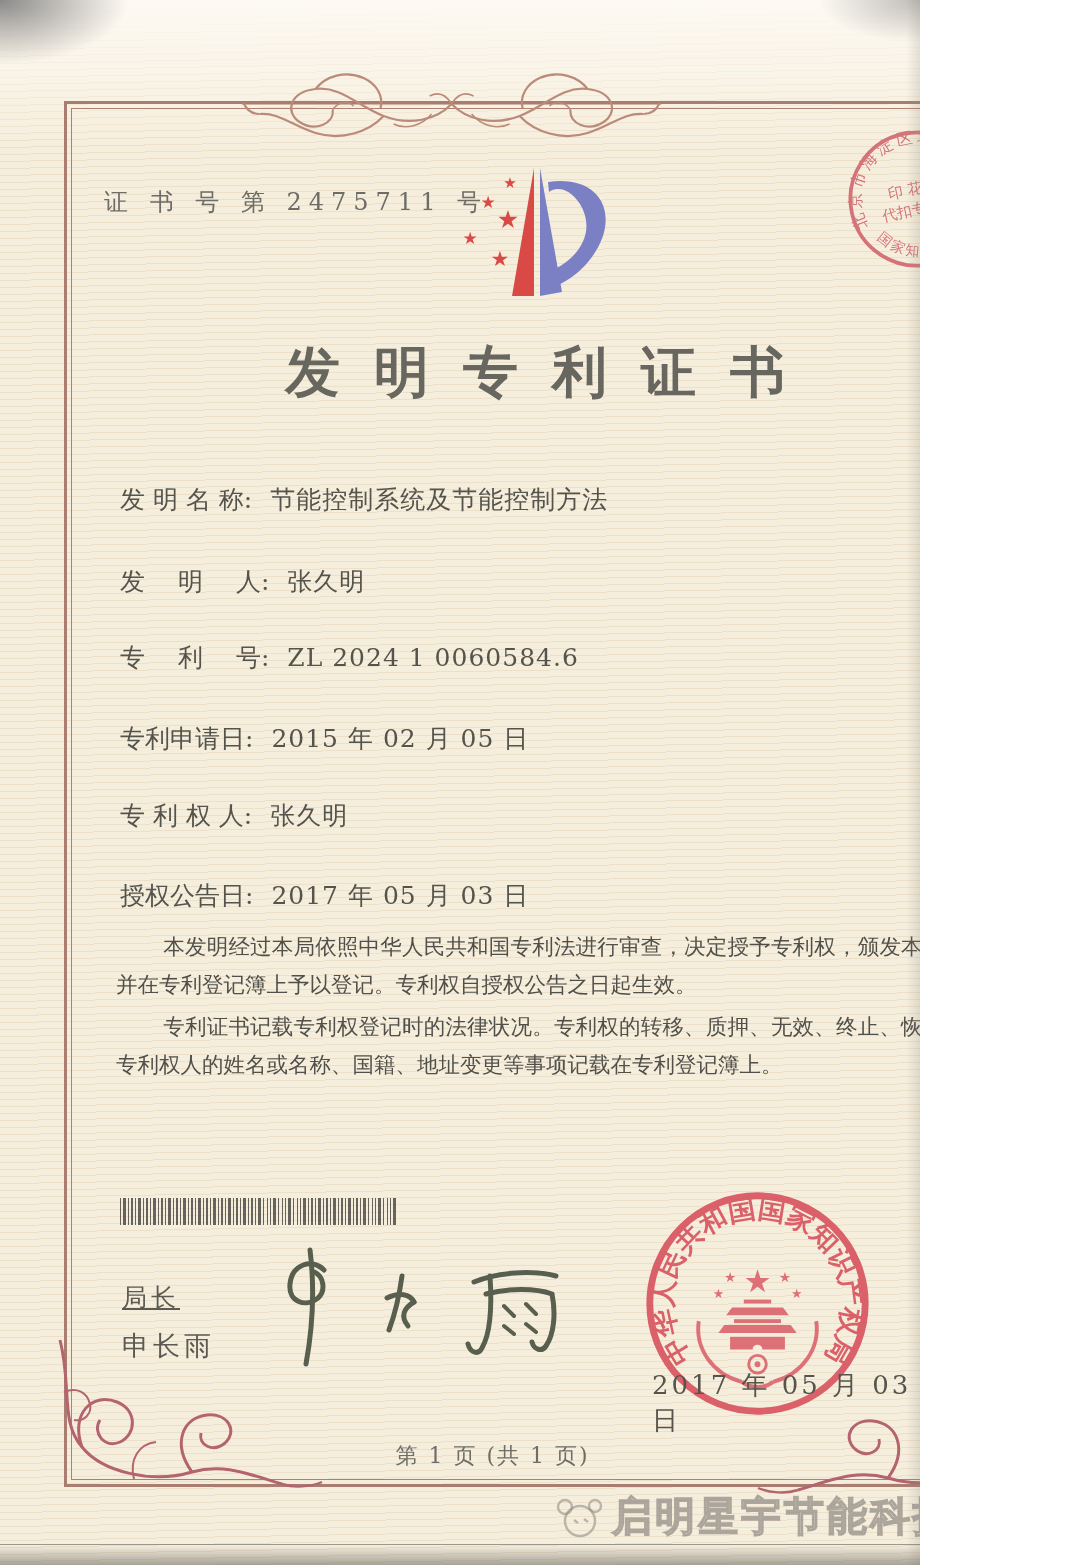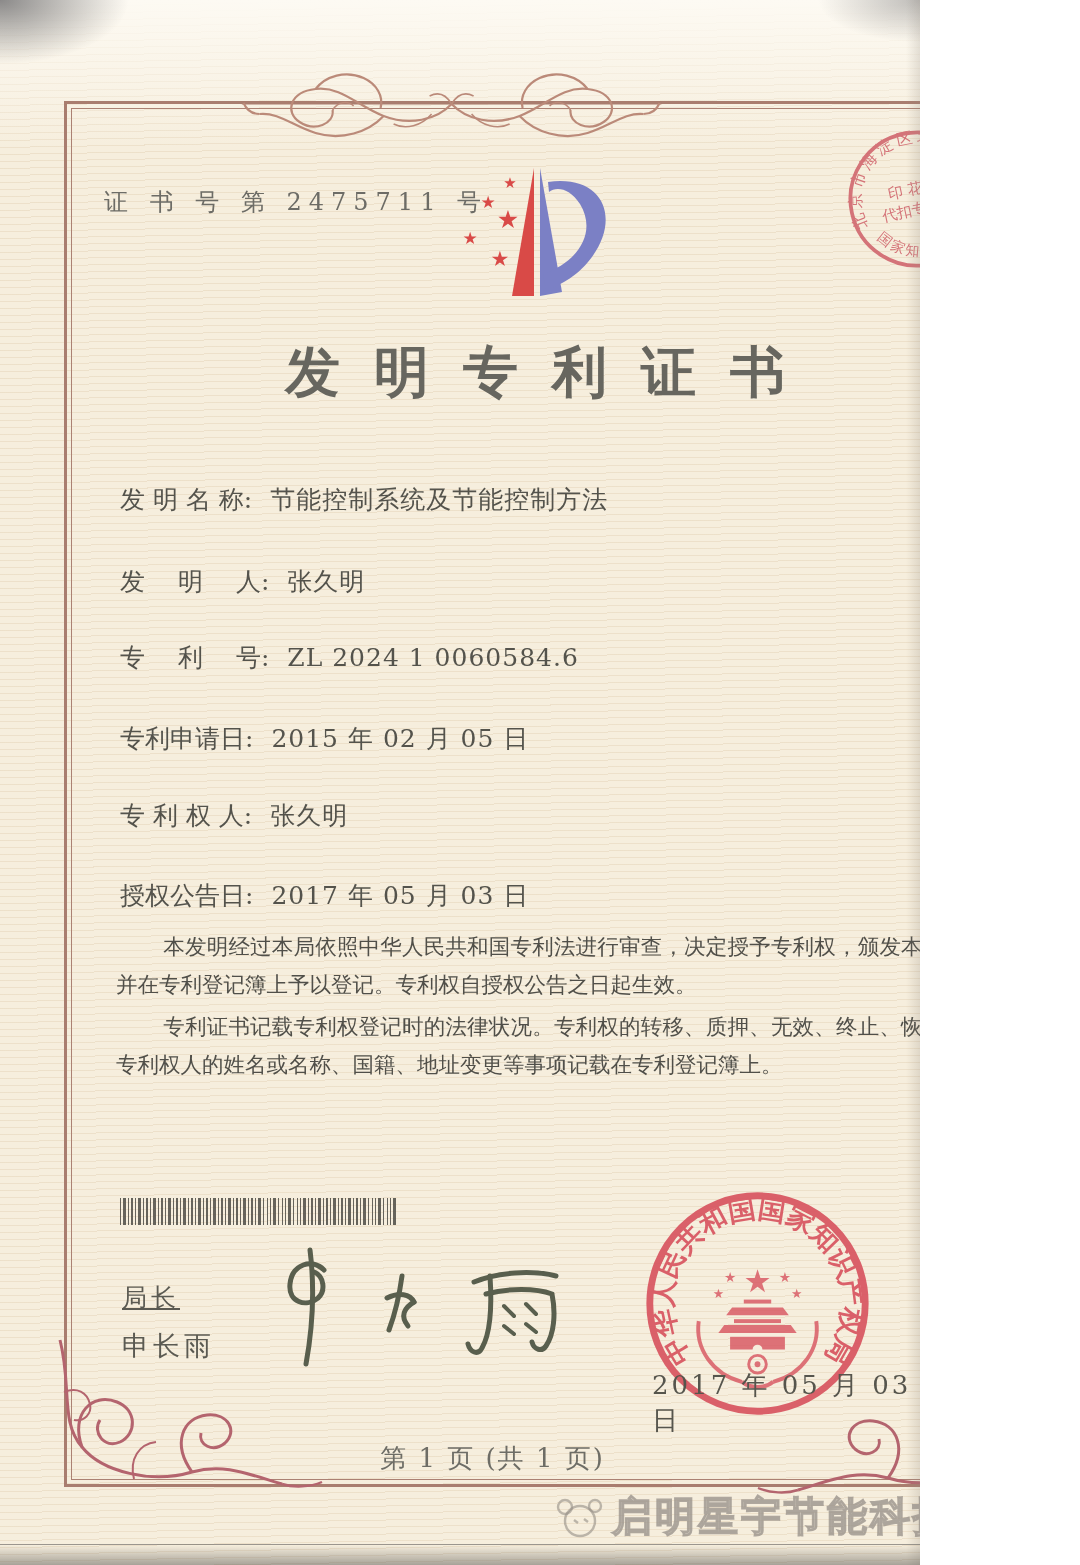--- a/index.html
+++ b/index.html
@@ -58,21 +58,21 @@
 
   .signer-title{position:absolute;left:122px;top:1281px;font-size:25px;color:#5b5a52;letter-spacing:4px;text-decoration:underline;}
   .signer-name{position:absolute;left:122px;top:1328px;font-size:27px;color:#5b5a52;letter-spacing:4px;}
   .signature{position:absolute;left:252px;top:1242px;}
 
   .seal{position:absolute;left:640px;top:1186px;opacity:.92;}
   .seal-date{position:absolute;left:652px;top:1368px;font-size:26px;color:#56554d;
     letter-spacing:3px;z-index:5;}
 
   .page-no{position:absolute;left:0;top:1441px;width:985px;text-align:center;
-    font-size:26px;color:#6e6d66;letter-spacing:2px;}
+    font-size:22px;color:#6e6d66;letter-spacing:2px;}
 
   .watermark{position:absolute;left:552px;top:1489px;display:flex;align-items:center;gap:8px;z-index:6;}
   .wm-text{font-family:"Liberation Sans","DejaVu Sans",sans-serif;font-size:40px;font-weight:700;
     letter-spacing:3px;color:rgba(200,195,188,.28);-webkit-text-stroke:1.4px rgba(148,142,134,.72);
     white-space:nowrap;}
 
   svg text{font-family:"DejaVu Serif","Liberation Serif",serif;}
 </style>
 </head>
 <body>

